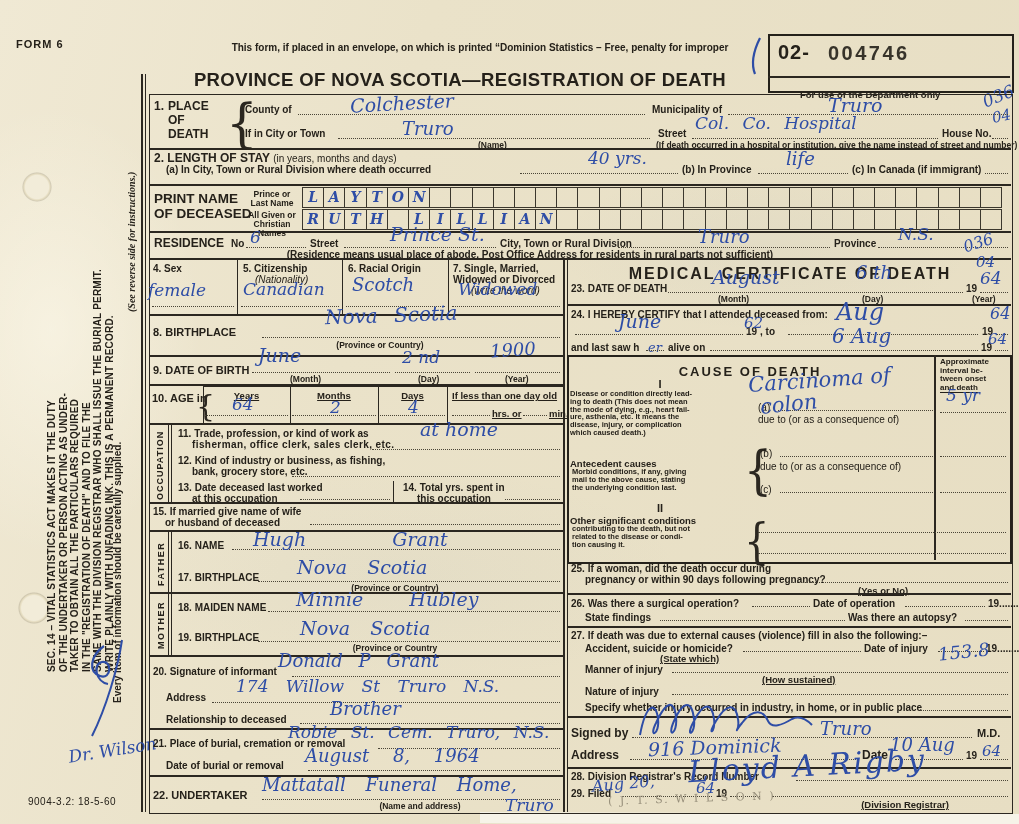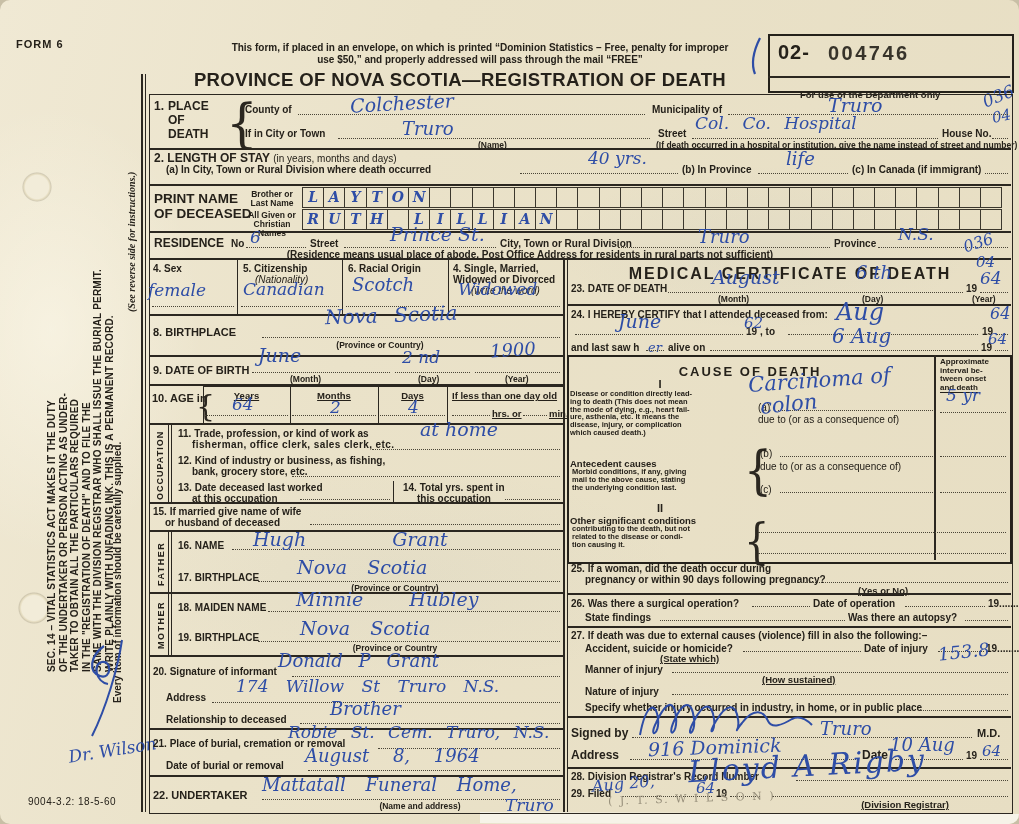--- a/index.html
+++ b/index.html
@@ -2,21 +2,21 @@
 <html><head>
 <meta charset="utf-8">
 <style>
   html,body{margin:0;padding:0;background:#c8bfa6;}
   #page{position:relative;width:1019px;height:824px;overflow:hidden;
     background:
       radial-gradient(ellipse 300px 120px at 75% 30%, rgba(110,135,160,.05), transparent 70%),
       radial-gradient(ellipse 400px 160px at 40% 70%, rgba(110,135,160,.045), transparent 70%),
       radial-gradient(ellipse 200px 300px at 5% 40%, rgba(255,252,240,.5), transparent 75%),
       linear-gradient(105deg,#f0e9d4 0%,#eae2c9 35%,#e7dec3 100%);
-    font-family:"Liberation Sans",sans-serif;color:#25211a;border-radius:10px;}
+    font-family:"Liberation Sans",sans-serif;color:#25211a;}
   .ab{position:absolute;}
   .b{font-weight:bold;}
   .i{font-style:italic;}
   .c{text-align:center;}
   .nw{white-space:nowrap;}
   .f8{font-size:8.5px;line-height:9px;}
   .f9{font-size:9.5px;text-decoration:underline;}
   .f10{font-size:10px;}
   .f11{font-size:11px;}
   .f12{font-size:12px;}
@@ -59,21 +59,20 @@
   <div class="ab vt b i f10" style="left:126px;top:312px;width:190px;font-family:'Liberation Serif',serif">(See reverse side for instructions.)</div>
 
   <svg class="ab" style="left:78px;top:638px" width="60" height="105">
     <path d="M26,8 C12,18 10,34 22,38 C34,42 34,22 24,24 C14,26 18,44 30,46" stroke="#2e4da6" stroke-width="2.2" fill="none"></path>
     <path d="M44,2 C40,30 28,70 14,98" stroke="#2e4da6" stroke-width="2" fill="none"></path>
   </svg>
   <div class="ab hw" style="left:68px;top:740px;font-size:17px;transform:rotate(-9deg)">Dr. Wilson</div>
   <div class="ab f10 nw" style="left:28px;top:796px;letter-spacing:.5px">9004-3.2: 18-5-60</div>
 
   <div class="ab c b nw" style="left:180px;top:42px;width:600px;font-size:10px">This form, if placed in an envelope, on which is printed “Dominion Statistics – Free, penalty for improper</div>
-  <div class="ab c b nw" style="left:180px;top:54px;width:600px;font-size:10px">use $50,” and properly addressed will pass through the mail “FREE”</div>
   <div class="ab c b nw" style="left:160px;top:69px;width:600px;font-size:18.5px;letter-spacing:.4px">PROVINCE OF NOVA SCOTIA—REGISTRATION OF DEATH</div>
 
   <svg class="ab" style="left:746px;top:36px" width="18" height="40">
     <path d="M14,2 C8,14 5,28 9,38" stroke="#2e4da6" stroke-width="2.2" fill="none"></path>
   </svg>
   <div class="ab" style="left:768px;top:34px;width:242px;height:55px;border:2px solid #24211a"></div>
   <div class="ab sl" style="left:768px;top:76px;width:242px;height:1.5px"></div>
   <div class="ab b nw" style="left:778px;top:41px;font-size:20px;letter-spacing:1px">02-</div>
   <div class="ab b nw" style="left:828px;top:42px;font-size:20px;letter-spacing:2.5px;color:#37332a">004746</div>
   <div class="ab b nw" style="left:800px;top:89px;font-size:9.5px">For use of the Department only</div>
@@ -123,21 +122,21 @@
   <div class="ab dl" style="left:758px;top:173px;width:90px"></div>
   <div class="ab hw" style="left:786px;top:148px;font-size:18px">life</div>
   <div class="ab f10 b nw" style="left:852px;top:164px">(c) In Canada (if immigrant)</div>
   <div class="ab dl" style="left:985px;top:173px;width:23px"></div>
 
   <div class="ab b f13" style="left:154px;top:191px;line-height:15px">
     <div>PRINT NAME</div>
     <div>OF DECEASED</div>
   </div>
   <div class="ab c f8 b" style="left:243px;top:190px;width:58px">
-    <div>Brother or</div>
+    <div>Prince or</div>
     <div>Last Name</div>
   </div>
   <div class="ab grid" id="surname-grid" style="left:303px;top:187px">
       <div class="cell">L</div>
       <div class="cell">A</div>
       <div class="cell">Y</div>
       <div class="cell">T</div>
       <div class="cell">O</div>
       <div class="cell">N</div>
       <div class="cell"></div>
@@ -229,21 +228,21 @@
   <div class="ab sl" style="left:342px;top:258px;width:1px;height:57px"></div>
   <div class="ab sl" style="left:448px;top:258px;width:1px;height:57px"></div>
   <div class="ab sl" style="left:149px;top:314px;width:414px;height:1.5px"></div>
   <div class="ab b f10 nw" style="left:153px;top:263px">4. Sex</div>
   <div class="ab b f10" style="left:243px;top:263px;line-height:11px">
     <div>5. Citizenship</div>
     <div class="i" style="font-weight:normal;padding-left:12px">(Nationality)</div>
   </div>
   <div class="ab b f10 nw" style="left:348px;top:263px">6. Racial Origin</div>
   <div class="ab b f10" style="left:453px;top:263px;line-height:11px">
-    <div>4. Single, Married,</div>
+    <div>7. Single, Married,</div>
     <div>Widowed or Divorced</div>
     <div class="i" style="font-weight:normal;padding-left:18px">(write the word)</div>
   </div>
   <div class="ab dl" style="left:152px;top:306px;width:82px"></div>
   <div class="ab dl" style="left:241px;top:306px;width:98px"></div>
   <div class="ab dl" style="left:346px;top:306px;width:99px"></div>
   <div class="ab dl" style="left:452px;top:306px;width:108px"></div>
   <div class="ab hw" style="left:148px;top:280px;font-size:17px">female</div>
   <div class="ab hw" style="left:243px;top:279px;font-size:17px">Canadian</div>
   <div class="ab hw" style="left:352px;top:274px;font-size:18px">Scotch</div>

